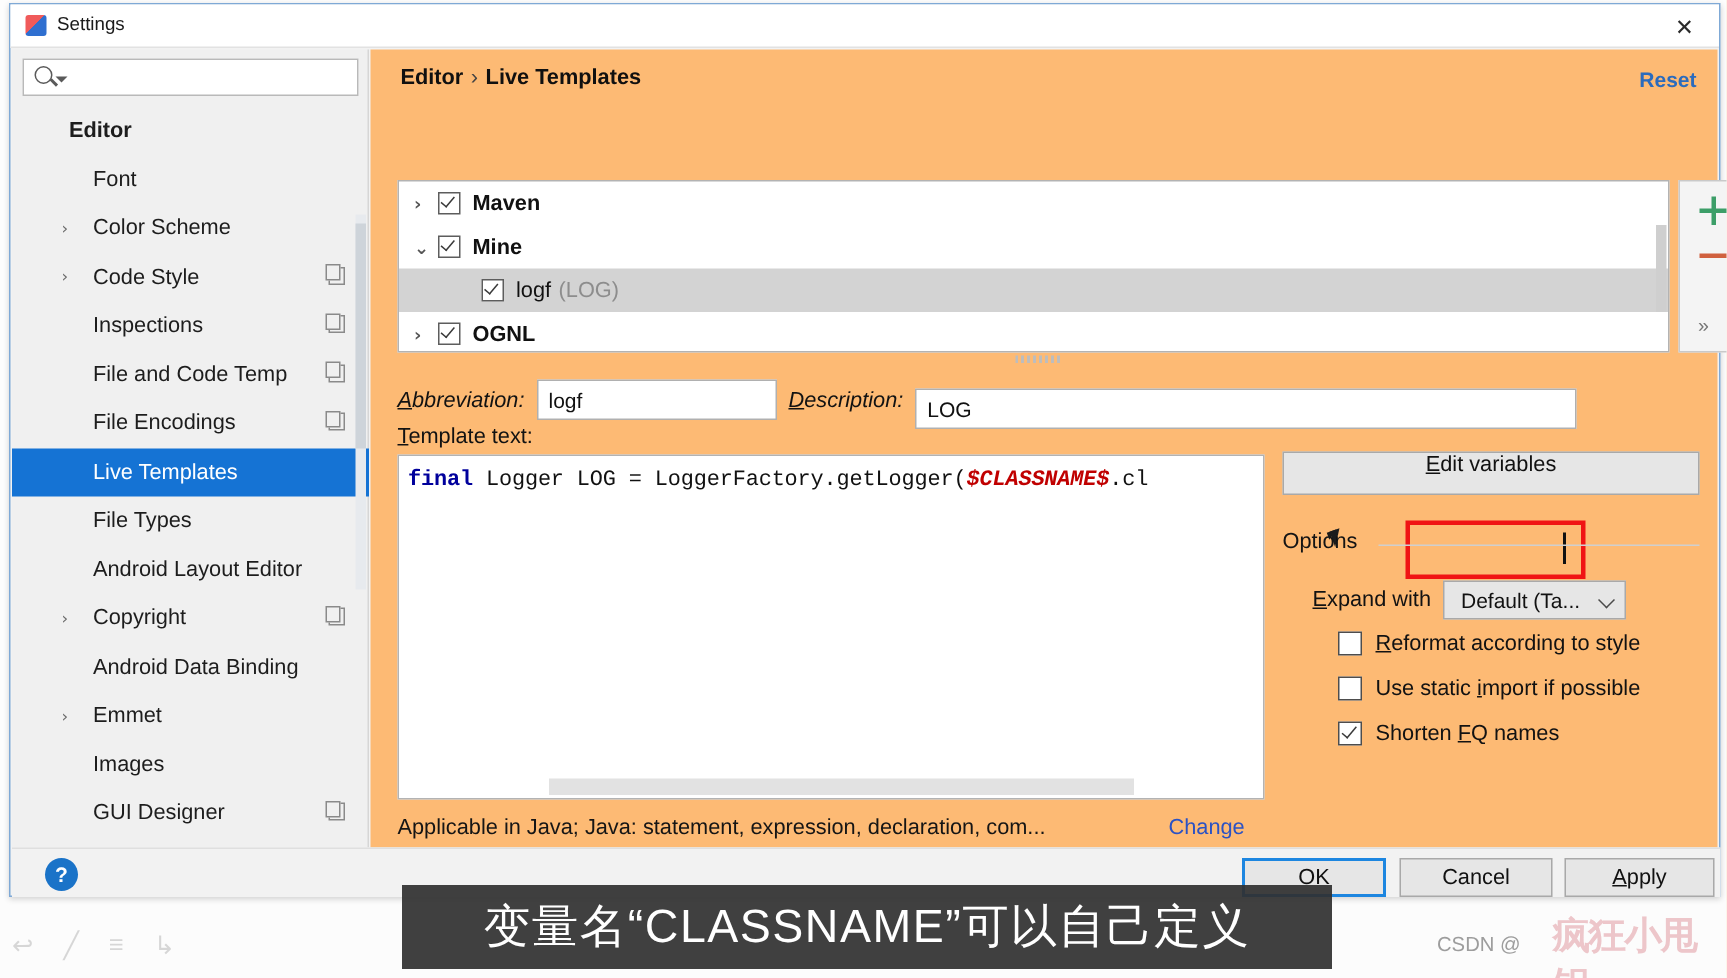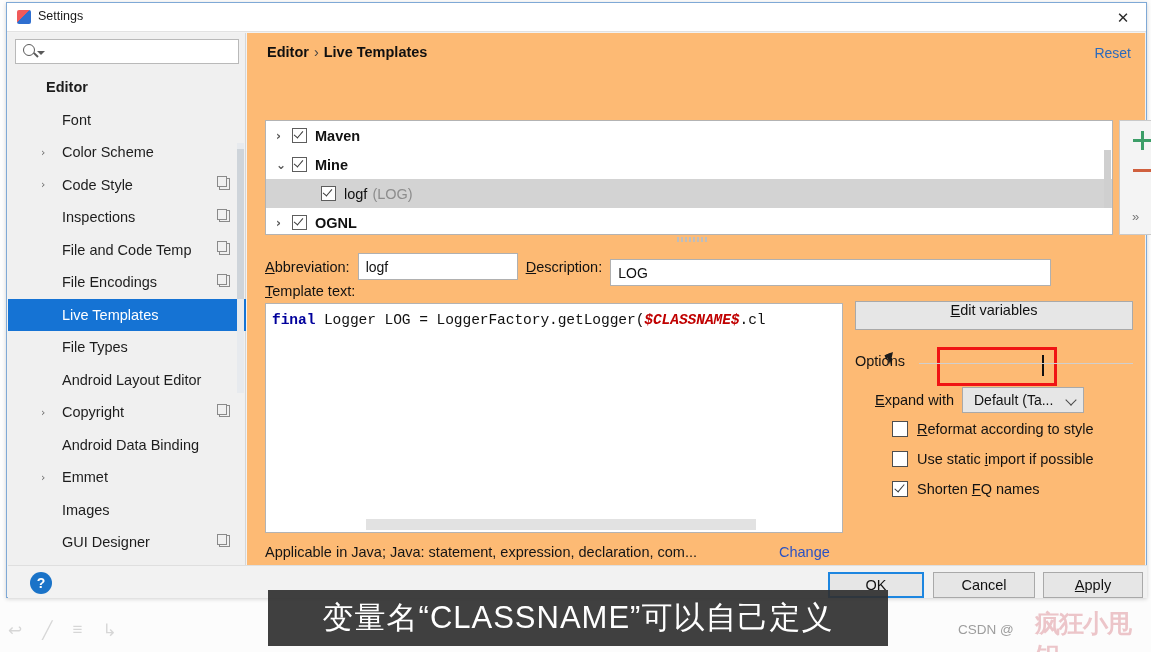--- a/index.html
+++ b/index.html
@@ -60,21 +60,21 @@
                   background: #f0f0f0; }
   .sb-track { position: absolute; right: 1px; top: 110px; width: 7px; height: 250px;
               background: #e7eaee; }
   .sb-thumb { position: absolute; right: 1px; top: 116px; width: 7px; height: 150px;
               background: #ced4da; }
 
   
   .main { position: absolute; left: 240px; top: 30px; right: 1px; height: 532px; background: #fdba74; }
   .crumb { position: absolute; left: 20px; top: 11px; font-size: 14.5px; font-weight: bold; color: #101010; }
   .crumb .sep { font-weight: normal; color: #444; margin: 0 5px; }
-  .reset { position: absolute; right: 14px; top: 12px; font-size: 14px; color: #2b6bbd; font-weight: normal; }
+  .reset { position: absolute; right: 14px; top: 12px; font-size: 14px; color: #2b6bbd; font-weight: bold; }
 
   .expandrow { position: absolute; left: 19px; top: 49px; display: flex; align-items: center; gap: 8px; }
   .expandrow .lbl { font-size: 14.5px; color: #151515; }
   .combo { position: relative; width: 110px; height: 27px; background: #e6e6e6;
            border: 1px solid #a9a9a9; display: flex; align-items: center;
            padding-left: 8px; font-size: 14px; color: #101010; }
   .combo .chev { position: absolute; right: 9px; top: 9px; width: 9px; height: 9px;
            border-right: 1.6px solid #4a4a4a; border-bottom: 1.6px solid #4a4a4a;
            transform: rotate(45deg); }
 
@@ -106,21 +106,21 @@
   .listtools .plus::before { left: 8px; top: 0; width: 3px; height: 19px; }
   .listtools .plus::after { left: 0; top: 8px; width: 19px; height: 3px; }
   .listtools .minus { position: absolute; left: 13px; top: 48px; width: 19px; height: 3px;
                background: #d0603e; }
   .listtools .more { position: absolute; left: 12px; top: 88px; font-size: 13px; color: #777; }
   .splitnotch { position: absolute; left: 430px; top: 204px; width: 30px; height: 5px;
                background: repeating-linear-gradient(90deg,#bdbdbd 0 2px,transparent 2px 4px); }
 
   
   .fieldrow { position: absolute; left: 18px; top: 214px; display: flex; align-items: center; }
-  .fieldrow .lab { font-size: 14.5px; color: #121212; }
+  .fieldrow .lab { font-size: 14.5px; color: #121212; font-style: italic; }
   .fieldrow .lab u { text-decoration: underline; }
   .txtin { height: 27px; background: #fff; border: 1px solid #b0b0b0;
            display: flex; align-items: center; padding-left: 7px; font-size: 14px; color: #111; }
 
   .ttlabel { position: absolute; left: 18px; top: 250px; font-size: 14.5px; color: #121212; }
   .ttarea { position: absolute; left: 18px; top: 270px; width: 578px; height: 230px;
             background: #ffffff; border: 1px solid #b3b3b3; overflow: hidden; }
   .codeline { position: absolute; left: 6px; top: 8px; white-space: pre;
               font-family: "Liberation Mono", "DejaVu Sans Mono", monospace;
               font-size: 14.6px; color: #111; letter-spacing: -0.1px; }

